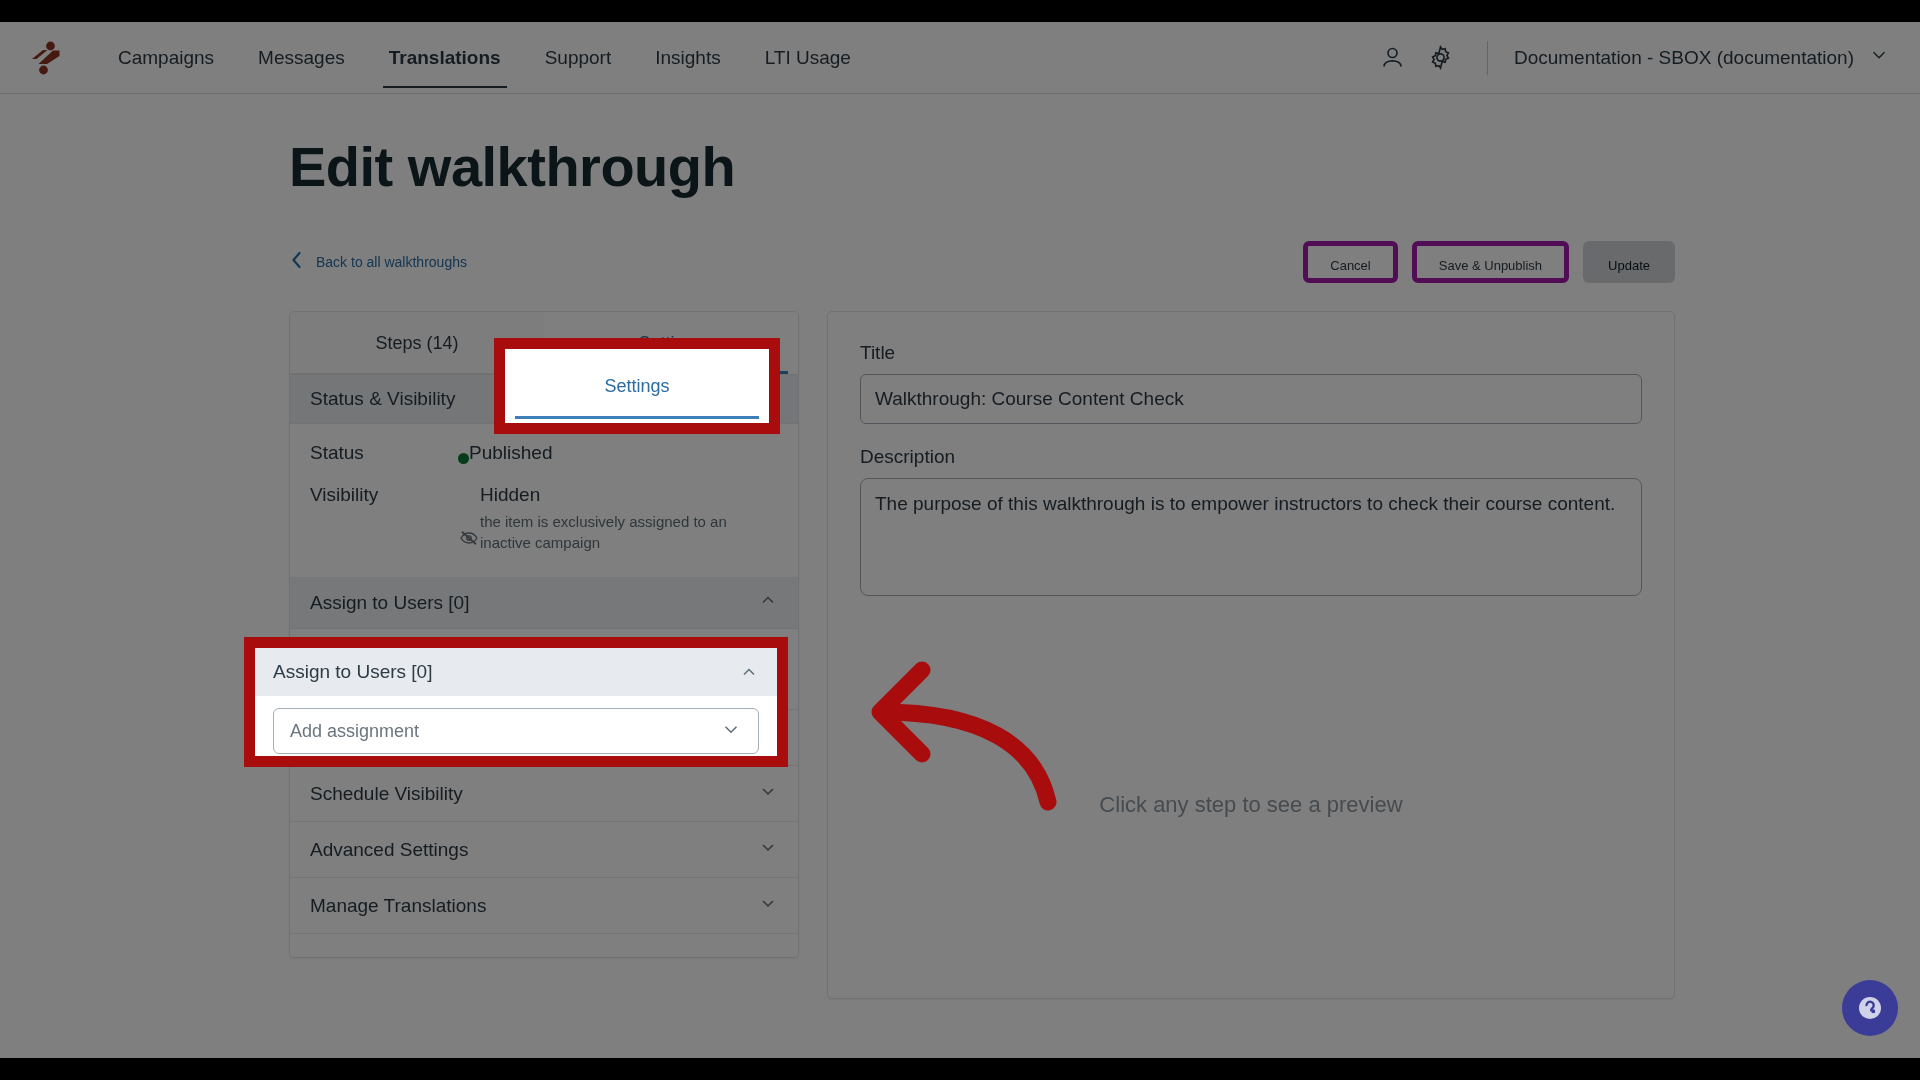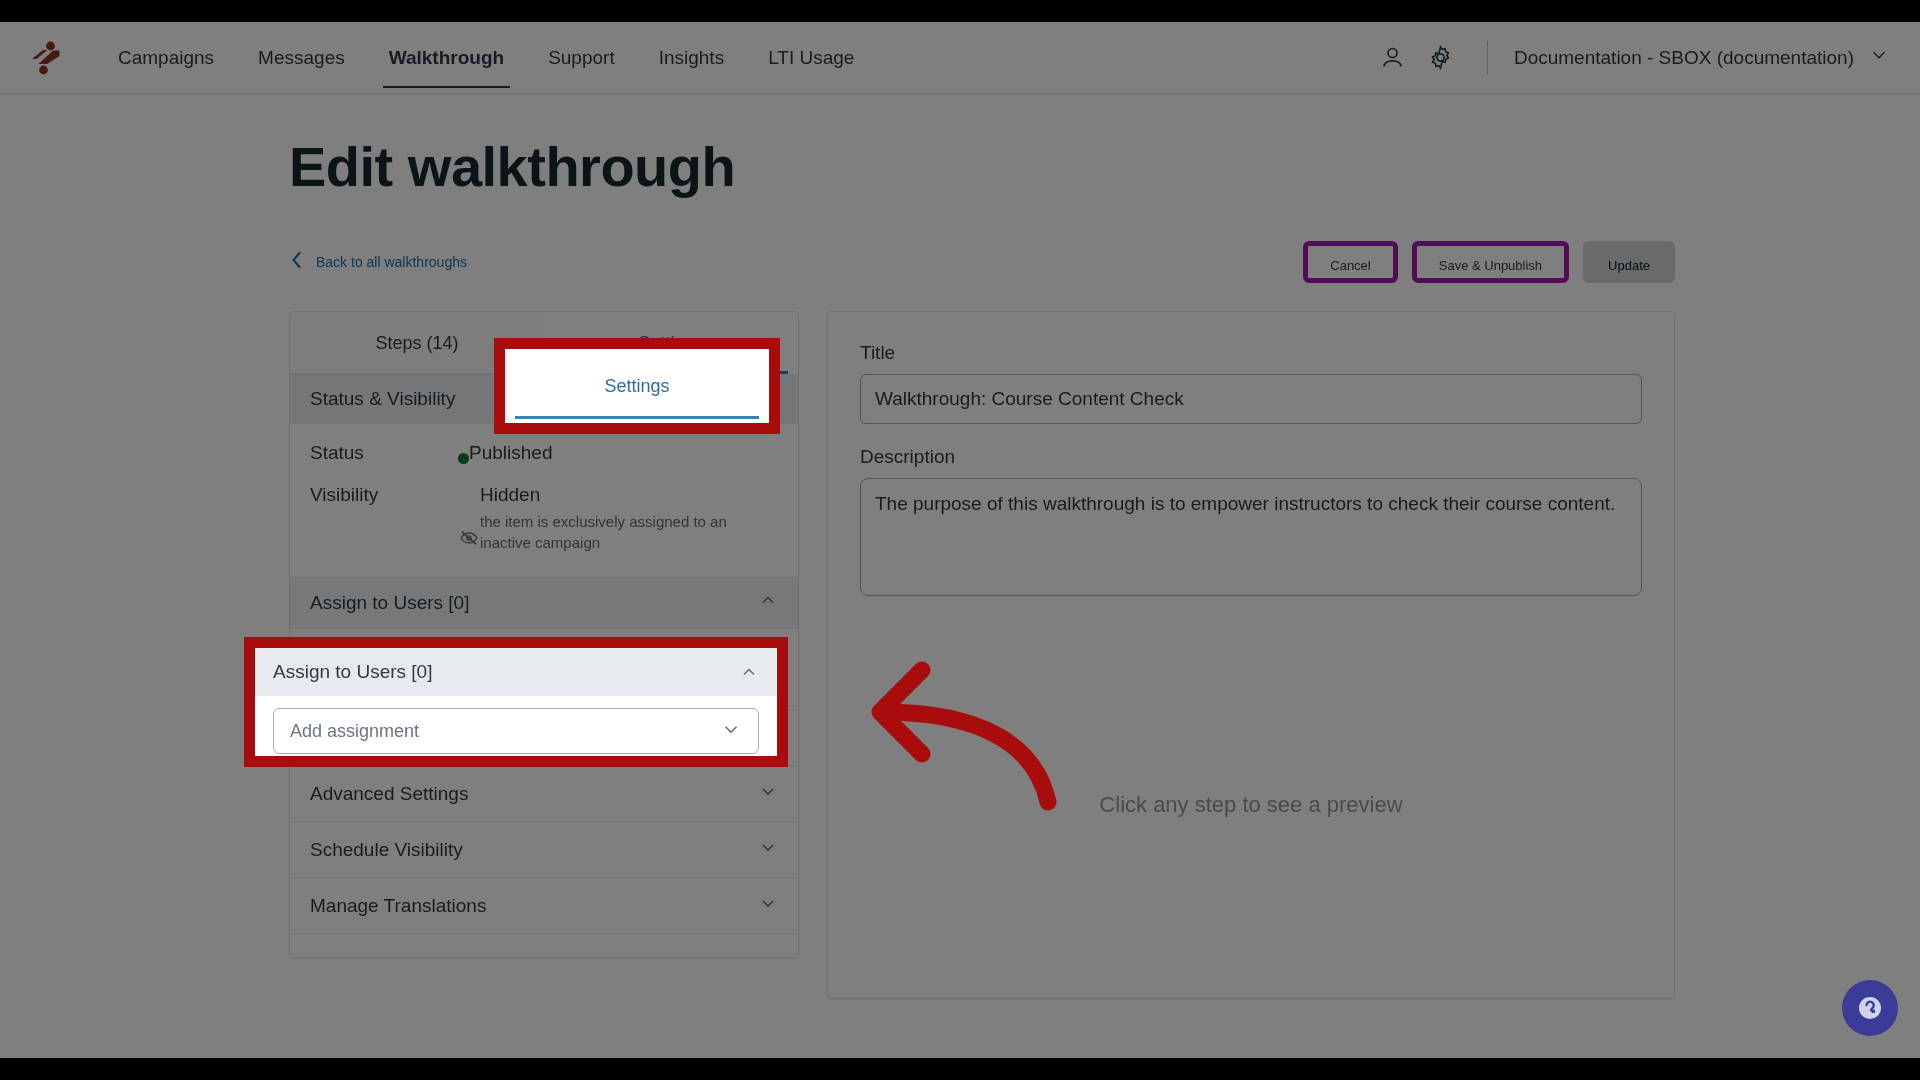--- a/index.html
+++ b/index.html
@@ -285,21 +285,21 @@
           <circle cx="24.5" cy="9" r="4.4" fill="#8c3322"></circle>
           <circle cx="17.5" cy="33" r="4.4" fill="#8c3322"></circle>
           <path d="M6 22 L17 13 L21.5 13 L10.5 22 Z" fill="#8c3322"></path>
           <path d="M12.5 27 L27 13.5 L33.5 13.5 L33.5 19 L21 27 Z" fill="#8c3322"></path>
         </svg>
       </div>
 
       <div class="navlinks">
         <div class="navlink">Campaigns</div>
         <div class="navlink">Messages</div>
-        <div class="navlink active">Walkthrough</div>
+        <div class="navlink active">Translations</div>
         <div class="navlink">Support</div>
         <div class="navlink">Insights</div>
         <div class="navlink">LTI Usage</div>
       </div>
 
       <div id="navright">
         <div class="navicon">
           <svg width="27" height="27" viewBox="0 0 24 24" fill="none" stroke="#2d3b45" stroke-width="1.5">
             <circle cx="12" cy="8" r="4"></circle>
             <path d="M4.5 20c0-3.2 3.4-5 7.5-5s7.5 1.8 7.5 5"></path>
@@ -403,29 +403,29 @@
 
             <div class="collapsed-row">
               <span>Triggers</span>
               <span>
                 <svg width="20" height="20" viewBox="0 0 24 24" fill="none" stroke="#5d6e78" stroke-width="1.8">
                     <path d="M6 9.5l6 6 6-6"></path>
                   </svg>
               </span>
             </div>
             <div class="collapsed-row">
-              <span>Advanced Settings</span>
+              <span>Schedule Visibility</span>
               <span>
                 <svg width="20" height="20" viewBox="0 0 24 24" fill="none" stroke="#5d6e78" stroke-width="1.8">
                     <path d="M6 9.5l6 6 6-6"></path>
                   </svg>
               </span>
             </div>
             <div class="collapsed-row">
-              <span>Schedule Visibility</span>
+              <span>Advanced Settings</span>
               <span>
                 <svg width="20" height="20" viewBox="0 0 24 24" fill="none" stroke="#5d6e78" stroke-width="1.8">
                     <path d="M6 9.5l6 6 6-6"></path>
                   </svg>
               </span>
             </div>
             <div class="collapsed-row">
               <span>Manage Translations</span>
               <span>
                 <svg width="20" height="20" viewBox="0 0 24 24" fill="none" stroke="#5d6e78" stroke-width="1.8">

